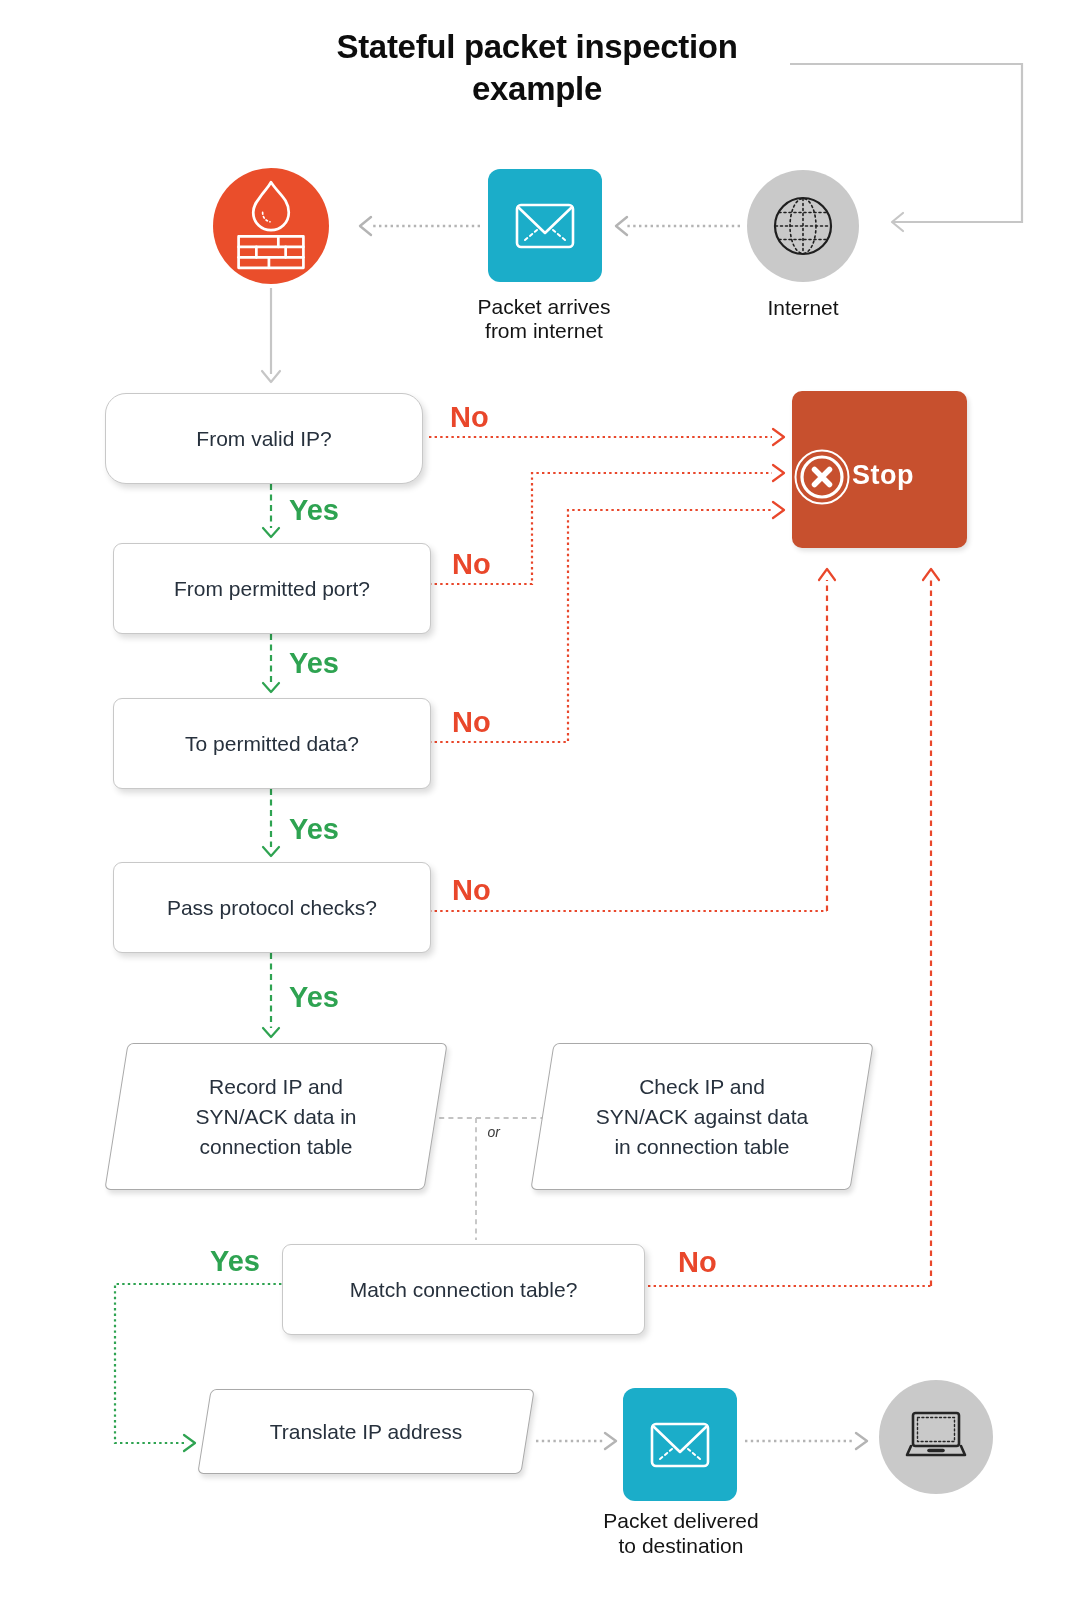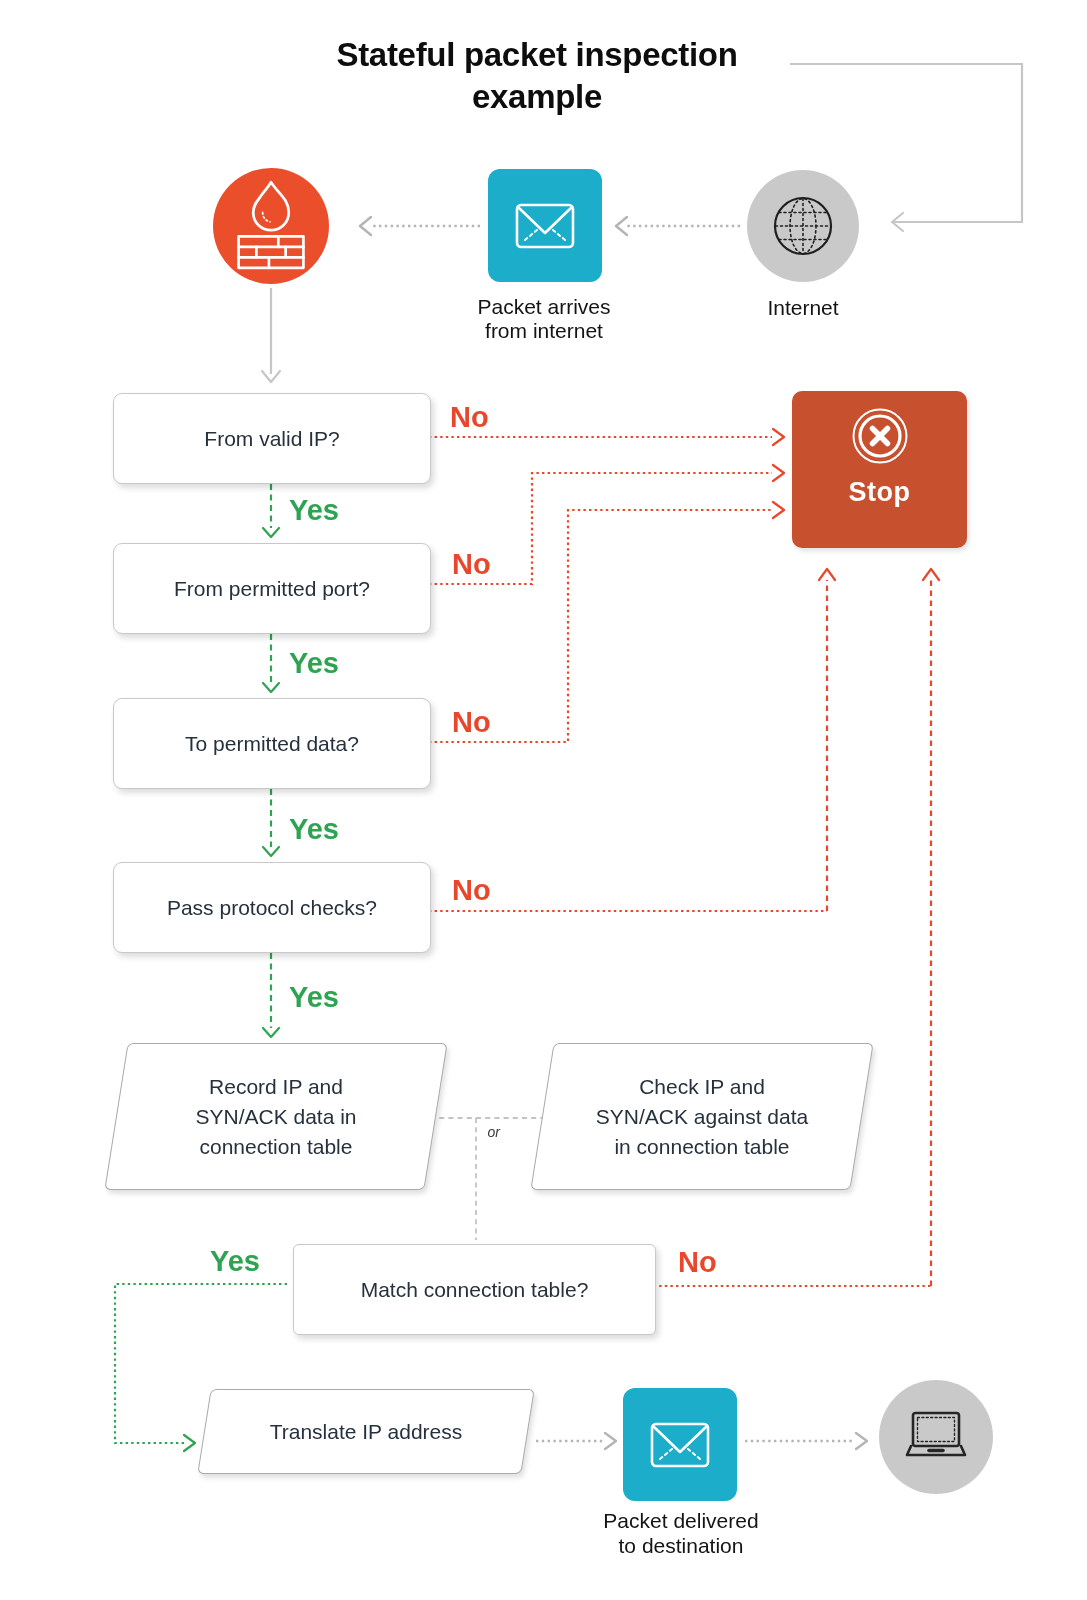--- a/index.html
+++ b/index.html
@@ -24,21 +24,21 @@
   .st-gray{stroke:var(--line-gray);stroke-width:2.2;}
   .st-gdot{stroke:var(--connector-gray);stroke-width:2.4;stroke-dasharray:2.4 3.4;}
   .st-gdash{stroke:#c3c3c3;stroke-width:1.8;stroke-dasharray:5 4.2;}
   .st-green{stroke:var(--yes-green);stroke-width:2.2;stroke-dasharray:6 4.5;}
   .st-greendot{stroke:var(--yes-green);stroke-width:2.2;stroke-dasharray:2.4 3.2;}
   .st-red{stroke:var(--no-red);stroke-width:2.2;stroke-dasharray:2.4 3.2;}
   .st-reddash{stroke:var(--no-red);stroke-width:2.2;stroke-dasharray:5.5 4.5;}
   .arrow{stroke-dasharray:none !important;stroke-linecap:round;stroke-linejoin:round;}
 
   .title{
-    position:absolute;left:242px;top:34px;width:590px;margin:0;
+    position:absolute;left:242px;top:26px;width:590px;margin:0;
     text-align:center;font-size:33px;line-height:42px;font-weight:800;
     color:var(--title-black);letter-spacing:-0.3px;
   }
   .circle{position:absolute;border-radius:50%;display:flex;align-items:center;justify-content:center;}
   .fw-circle{left:213px;top:168px;width:116px;height:116px;background:var(--firewall-orange);}
   .net-circle{left:747px;top:170px;width:112px;height:112px;background:var(--node-gray);}
   .laptop-circle{left:879px;top:1380px;width:114px;height:114px;background:var(--node-gray);}
   .tealsq{position:absolute;border-radius:12px;background:var(--teal);display:flex;align-items:center;justify-content:center;}
   .t1{left:488px;top:169px;width:114px;height:113px;}
   .t2{left:623px;top:1388px;width:114px;height:113px;}
@@ -47,30 +47,30 @@
   .lbl-packet-arrives{left:419px;top:295px;width:250px;}
   .lbl-internet{left:703px;top:296px;width:200px;}
   .lbl-delivered{left:556px;top:1508px;width:250px;line-height:25px;}
 
   .qbox{
     position:absolute;background:#fff;border:1.5px solid #c8c8c8;border-radius:9px;
     box-shadow:3px 4px 6px rgba(0,0,0,0.14);
     display:flex;align-items:center;justify-content:center;
     font-size:21px;font-weight:500;color:var(--ink);text-align:center;
   }
-  .q1{left:113px;top:393px;width:316px;height:89px;}
+  .q1{left:105px;top:393px;width:316px;height:89px;border-radius:21px;}
   .q2{left:113px;top:543px;width:316px;height:89px;}
   .q3{left:113px;top:698px;width:316px;height:89px;}
   .q4{left:113px;top:862px;width:316px;height:89px;}
-  .q-match{left:293px;top:1244px;width:361px;height:89px;border-radius:6px;}
+  .q-match{left:282px;top:1244px;width:361px;height:89px;}
 
   .stopbox{
     position:absolute;left:792px;top:391px;width:175px;height:157px;
     background:var(--stop-red);border-radius:10px;
-    display:flex;flex-direction:column;align-items:center;
+    display:flex;flex-direction:row;align-items:center;
     box-shadow:2px 3px 5px rgba(0,0,0,0.12);
   }
   .stopbox .stop-icon{margin-top:15px;}
   .stop-text{margin-top:11px;color:#fff;font-size:27px;font-weight:700;letter-spacing:0.5px;}
 
   .para{position:absolute;display:flex;align-items:center;justify-content:center;text-align:center;}
   .para .bg{
     position:absolute;left:0;top:0;right:0;bottom:0;background:#fff;
     border:1.5px solid #a9a9a9;border-radius:6px;transform:skewX(-9deg);
     box-shadow:3px 4px 5px rgba(0,0,0,0.12);

